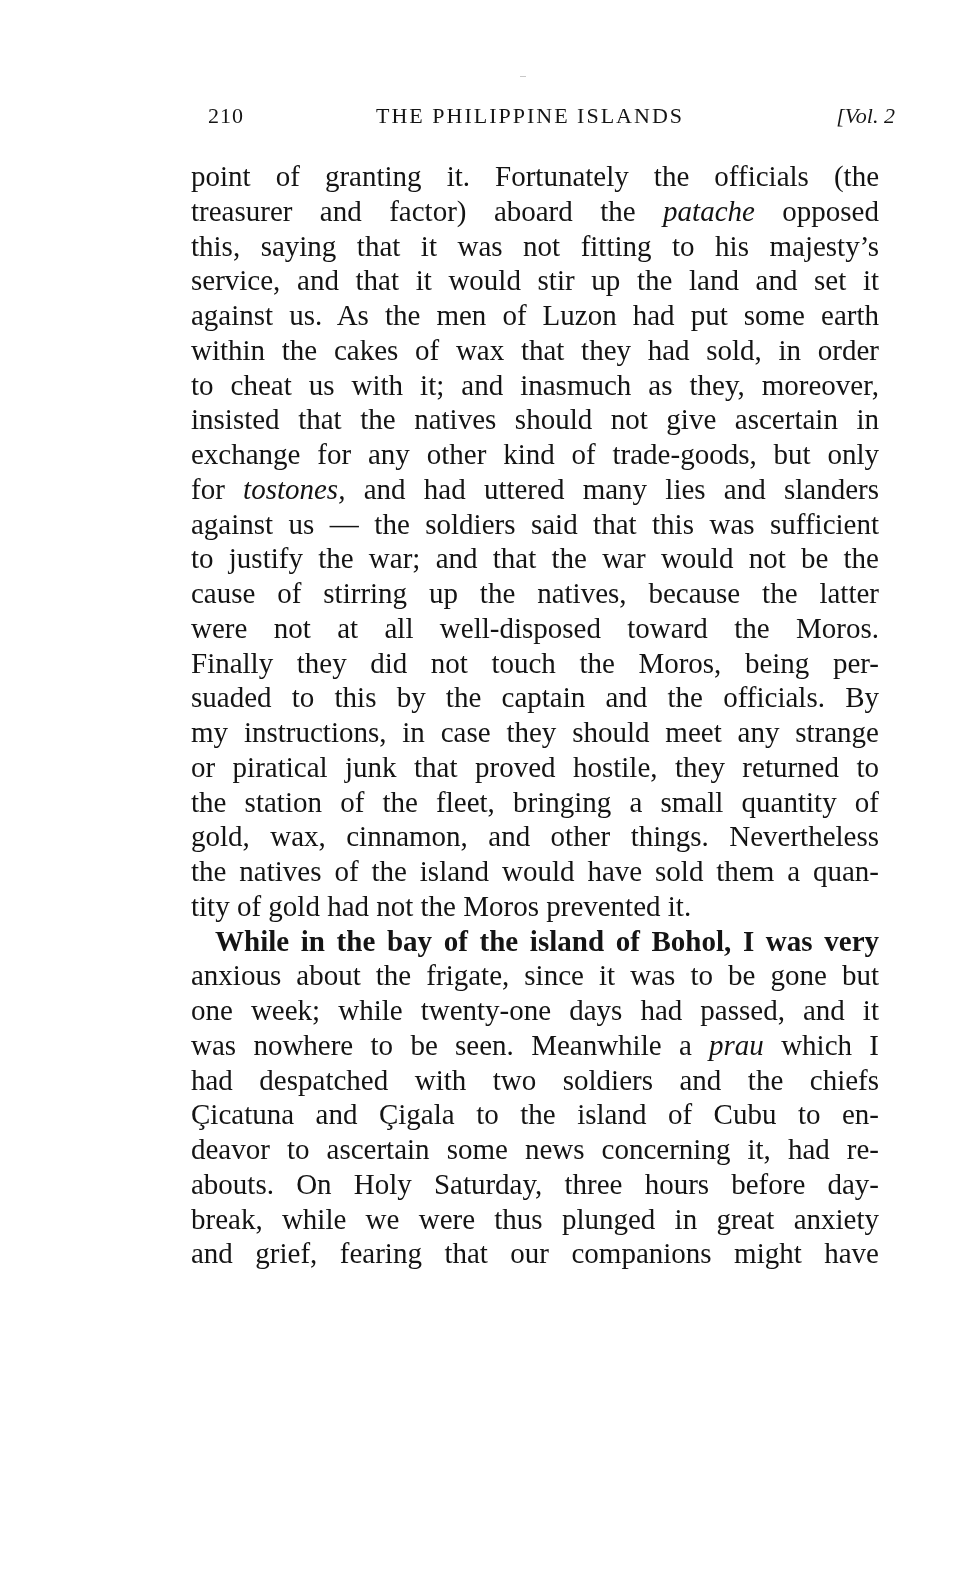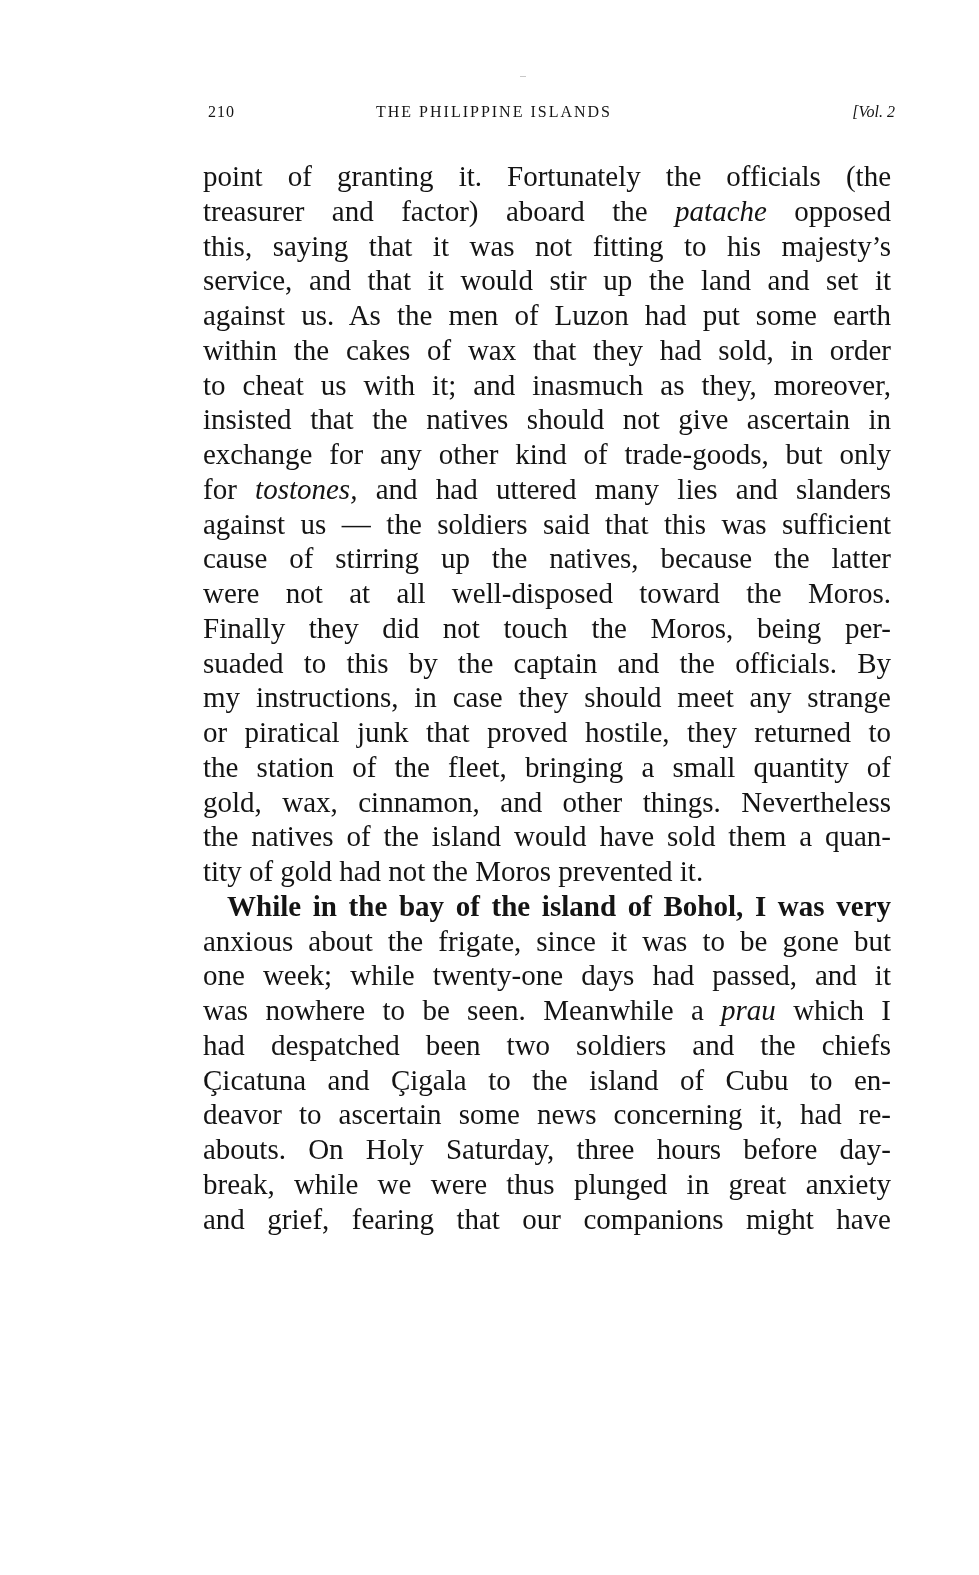--- a/index.html
+++ b/index.html
@@ -14,21 +14,21 @@
     overflow: hidden;
     font-family: "Liberation Serif", "DejaVu Serif", serif;
     color: #141414;
   }
   .running-head {
     position: absolute;
     top: 103px;
     left: 208px;
     width: 687px;
     height: 30px;
-    font-size: 16px;
+    font-size: 22px;
     letter-spacing: 1.2px;
   }
   .running-head .page-num {
     position: absolute;
     left: 0;
     top: 0;
     letter-spacing: 1px;
   }
   .running-head .title {
     position: absolute;
@@ -39,21 +39,21 @@
   .running-head .vol {
     position: absolute;
     right: 0;
     top: 0;
     letter-spacing: 0;
     font-style: italic;
   }
   .body-text {
     position: absolute;
     top: 159px;
-    left: 203px;
+    left: 191px;
     width: 688px;
     font-size: 29px;
   }
   .line {
     display: block;
     height: 34.75px;
     line-height: 34.75px;
     text-align: justify;
     text-align-last: justify;
     white-space: nowrap;
@@ -94,33 +94,34 @@
     <span class="line"><span>treasurer and factor) aboard the </span><span class="seg-italic">patache</span><span> opposed</span></span>
     <span class="line"><span>this, saying that it was not fitting to his majesty’s</span></span>
     <span class="line"><span>service, and that it would stir up the land and set it</span></span>
     <span class="line"><span>against us.  As the men of Luzon had put some earth</span></span>
     <span class="line"><span>within the cakes of wax that they had sold, in order</span></span>
     <span class="line"><span>to cheat us with it; and inasmuch as they, moreover,</span></span>
     <span class="line"><span>insisted that the natives should not give ascertain in</span></span>
     <span class="line"><span>exchange for any other kind of trade-goods, but only</span></span>
     <span class="line"><span>for </span><span class="seg-italic">tostones,</span><span> and had uttered many lies and slanders</span></span>
     <span class="line"><span>against us — the soldiers said that this was sufficient</span></span>
+    <span class="line"><span>to justify the war; and that the war would not be the</span></span>
     <span class="line"><span>cause of stirring up the natives, because the latter</span></span>
     <span class="line"><span>were not at all well-disposed toward the Moros.</span></span>
     <span class="line"><span>Finally they did not touch the Moros, being per-</span></span>
     <span class="line"><span>suaded to this by the captain and the officials.  By</span></span>
     <span class="line"><span>my instructions, in case they should meet any strange</span></span>
     <span class="line"><span>or piratical junk that proved hostile, they returned to</span></span>
     <span class="line"><span>the station of the fleet, bringing a small quantity of</span></span>
     <span class="line"><span>gold, wax, cinnamon, and other things.  Nevertheless</span></span>
     <span class="line"><span>the natives of the island would have sold them a quan-</span></span>
     <span class="line last"><span>tity of gold had not the Moros prevented it.</span></span>
     <span class="line indent"><span>While in the bay of the island of Bohol, I was very</span></span>
     <span class="line"><span>anxious about the frigate, since it was to be gone but</span></span>
     <span class="line"><span>one week; while twenty-one days had passed, and it</span></span>
     <span class="line"><span>was nowhere to be seen.  Meanwhile a </span><span class="seg-italic">prau</span><span> which I</span></span>
-    <span class="line"><span>had despatched been two soldiers and the chiefs</span></span>
+    <span class="line"><span>had despatched with two soldiers and the chiefs</span></span>
     <span class="line"><span>Çicatuna and Çigala to the island of Cubu to en-</span></span>
     <span class="line"><span>deavor to ascertain some news concerning it, had re-</span></span>
     <span class="line"><span>abouts.  On Holy Saturday, three hours before day-</span></span>
     <span class="line"><span>break, while we were thus plunged in great anxiety</span></span>
     <span class="line"><span>and grief, fearing that our companions might have</span></span>
   </div>
 
 </body></html>

